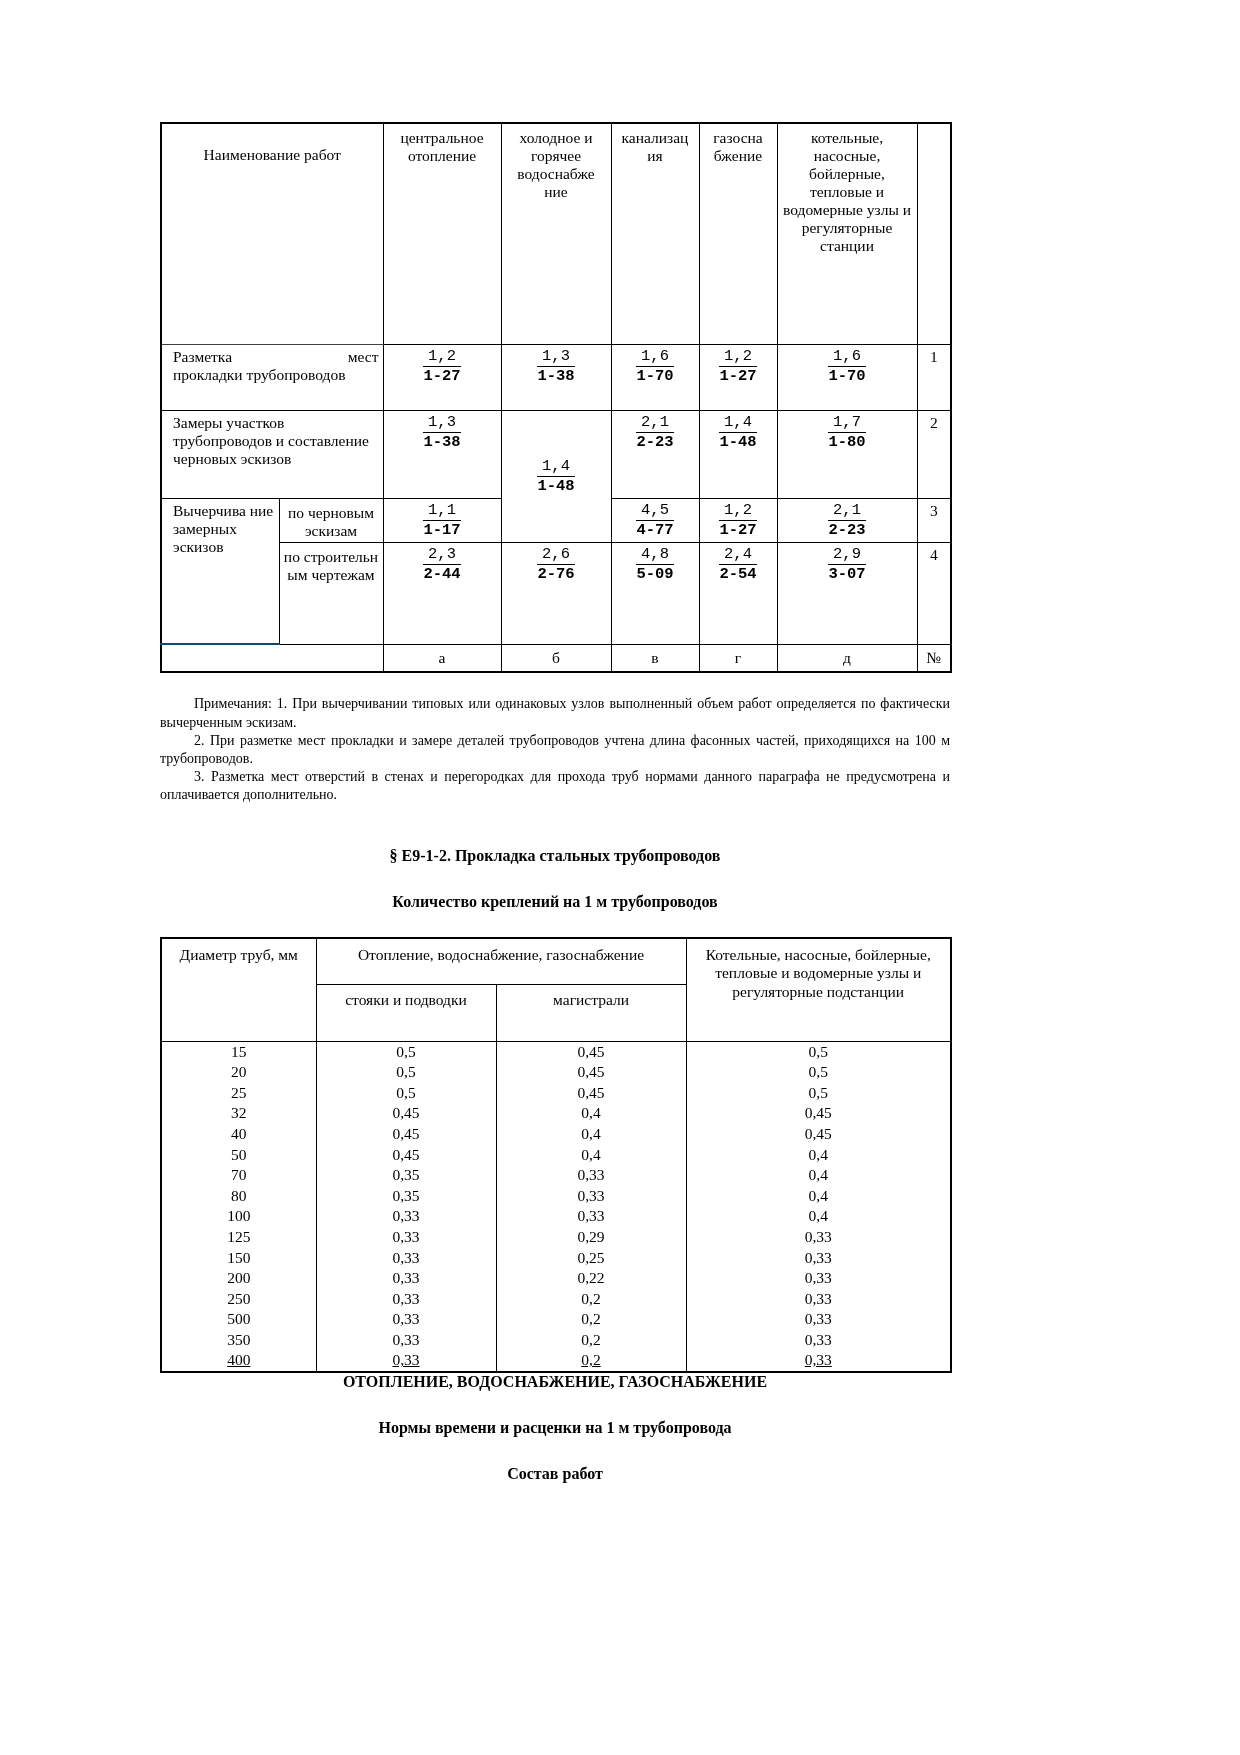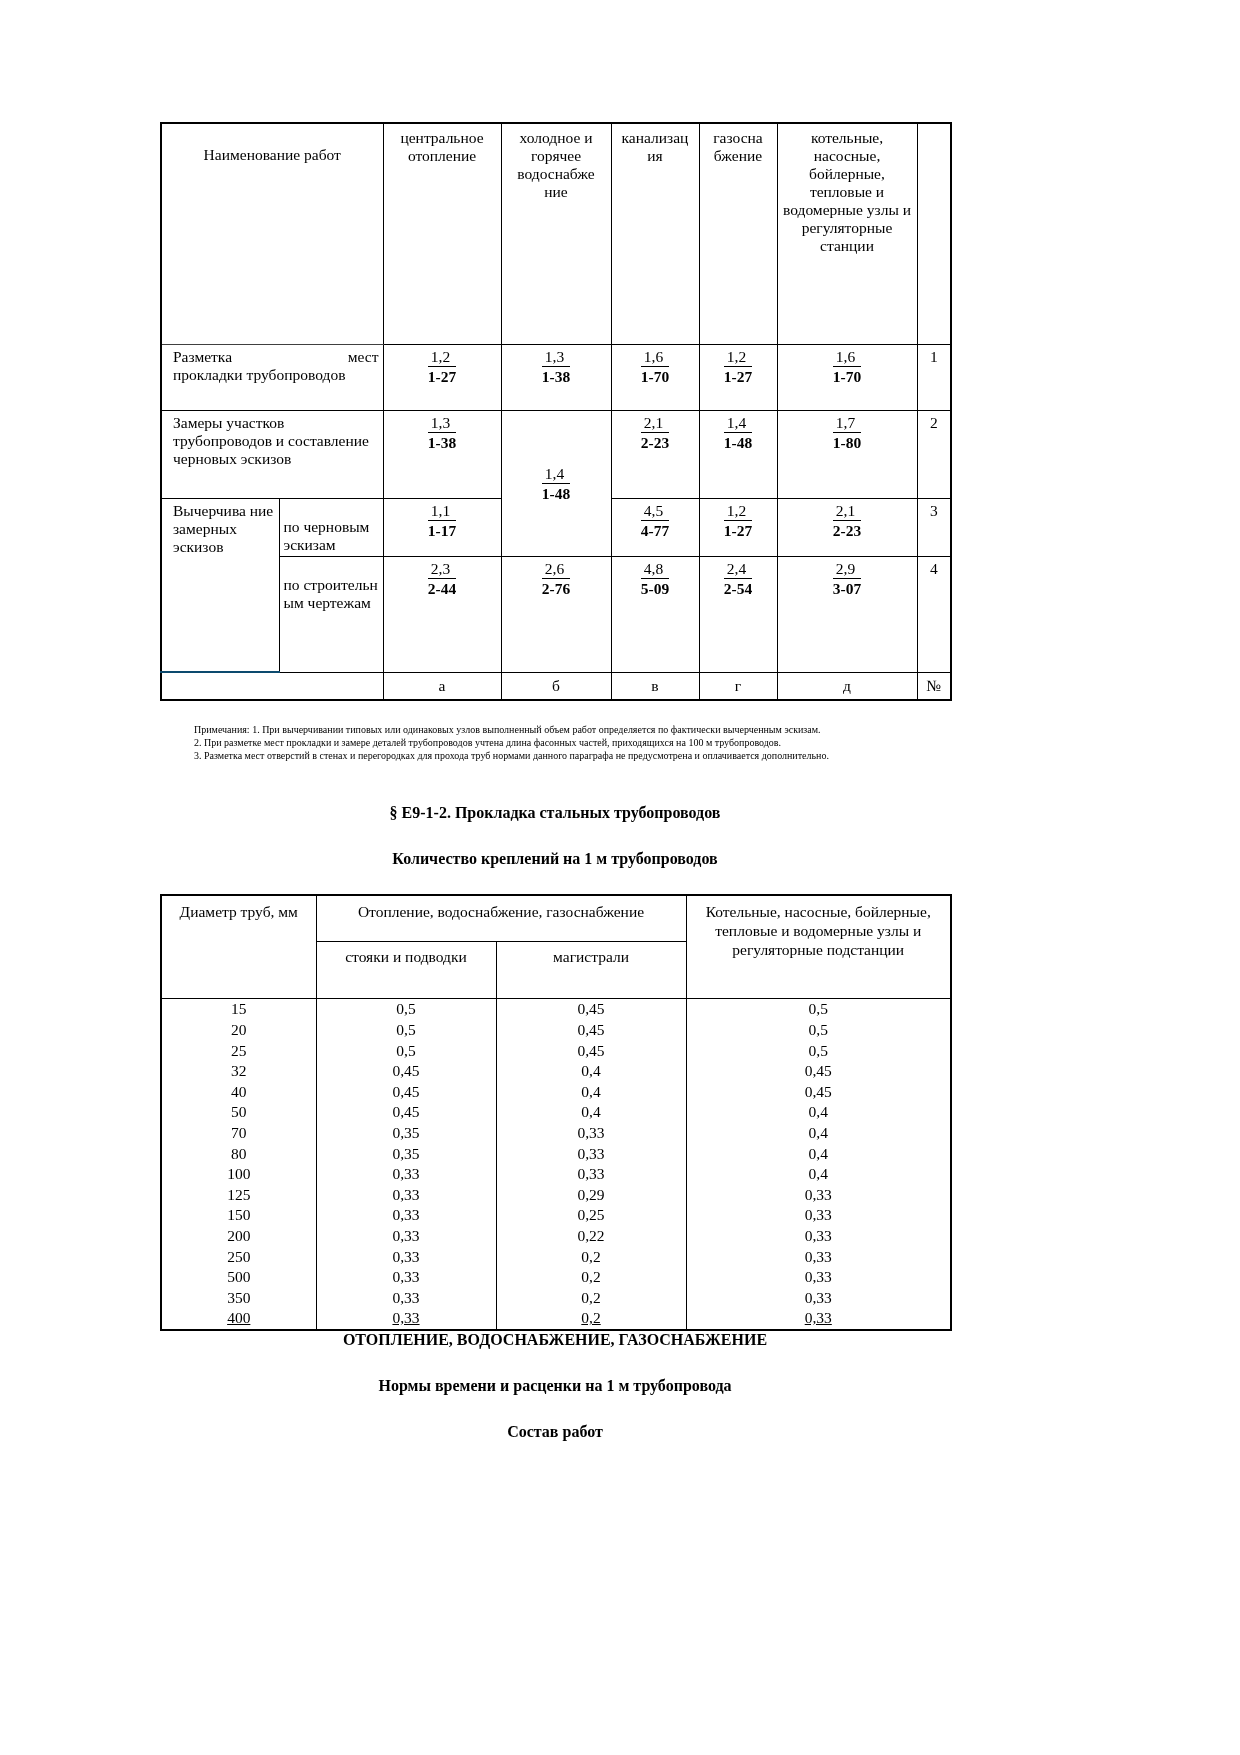--- a/index.html
+++ b/index.html
@@ -53,23 +53,23 @@
     padding-top: 22px;
   }
   .t1 td.work {
     text-align: left;
     vertical-align: top;
     padding-left: 11px;
     padding-top: 3px;
     margin-top: 7px;
   }
   .t1 td.sub {
-    text-align: left;
-    vertical-align: top;
-    padding-top: 19px;
+    text-align: center;
+    vertical-align: top;
+    padding-top: 5px;
   }
   .t1 td.num {
     text-align: center;
     vertical-align: top;
     padding-top: 3px;
   }
   .t1 td.val {
     vertical-align: top;
     padding-top: 3px;
   }
@@ -79,38 +79,39 @@
   .t1 tr.letters td {
     text-align: center;
     vertical-align: middle;
     height: 24px;
     padding-top: 1px;
     padding-bottom: 1px;
   }
 
   .frac {
     display: inline-block;
-    text-align: left;
+    text-align: center;
     line-height: 1.14;
+    font-family: Liberation Mono, monospace;
   }
   .frac .top {
     display: block;
     border-bottom: 1.3px solid #000;
     padding: 0 3px 0px 3px;
   }
   .frac .bot {
     display: block;
     font-weight: bold;
     padding-top: 1px;
   }
 
   
   .notes {
     margin-top: 22px;
-    font-size: 10px;
+    font-size: 14px;
     line-height: 1.30;
     text-align: justify;
     width: 790px;
   }
   .notes p {
     margin: 0;
     text-indent: 34px;
   }
 
   

